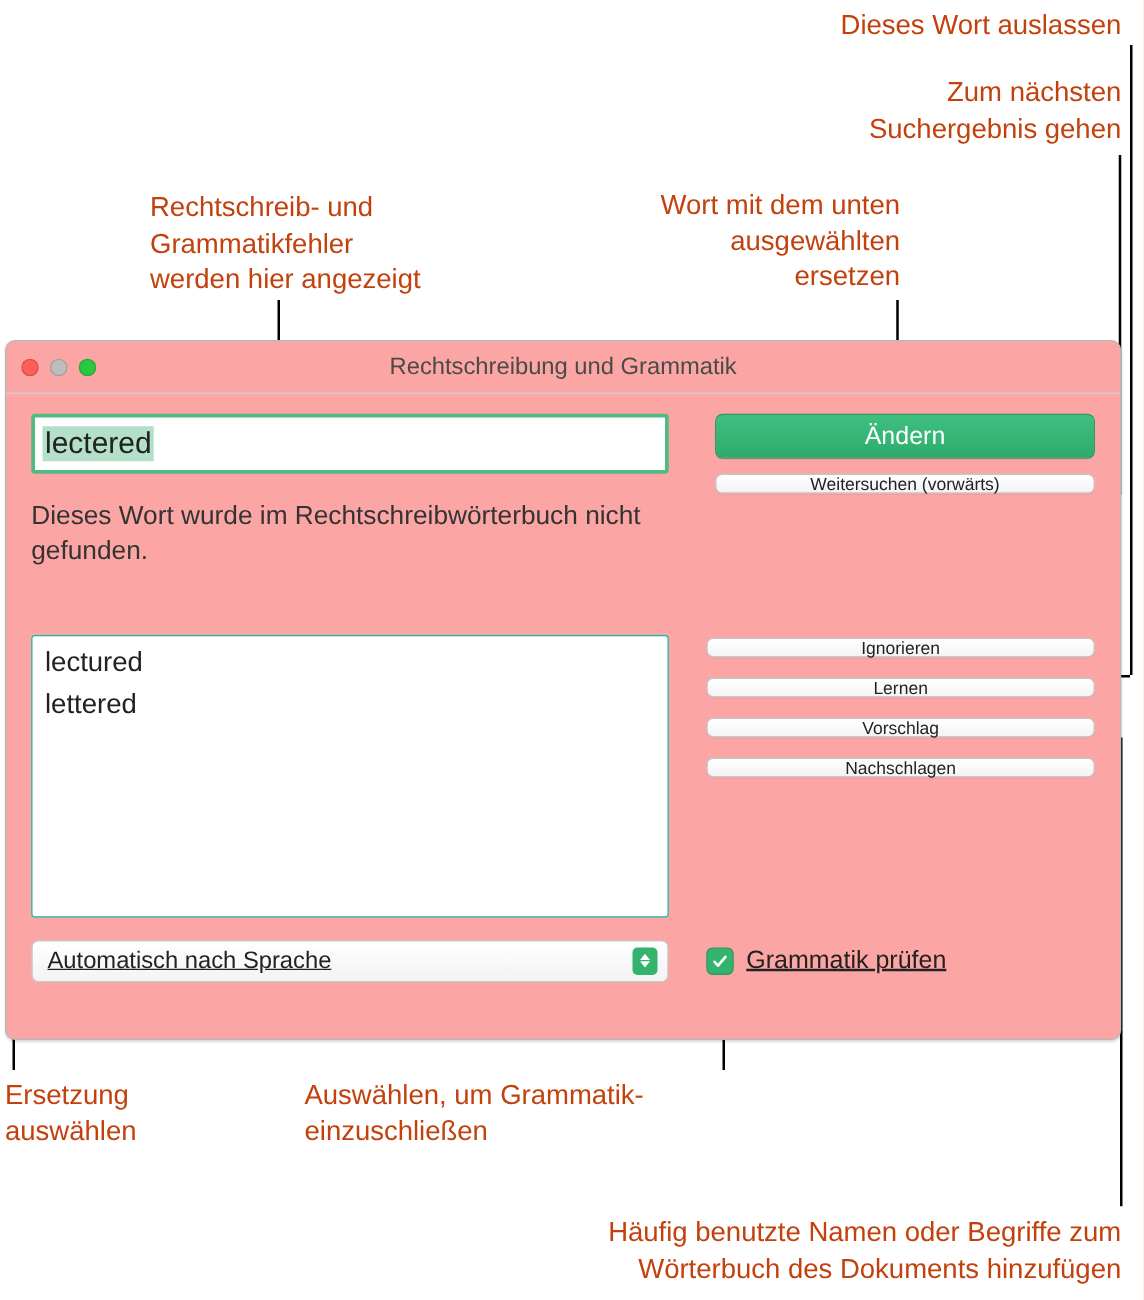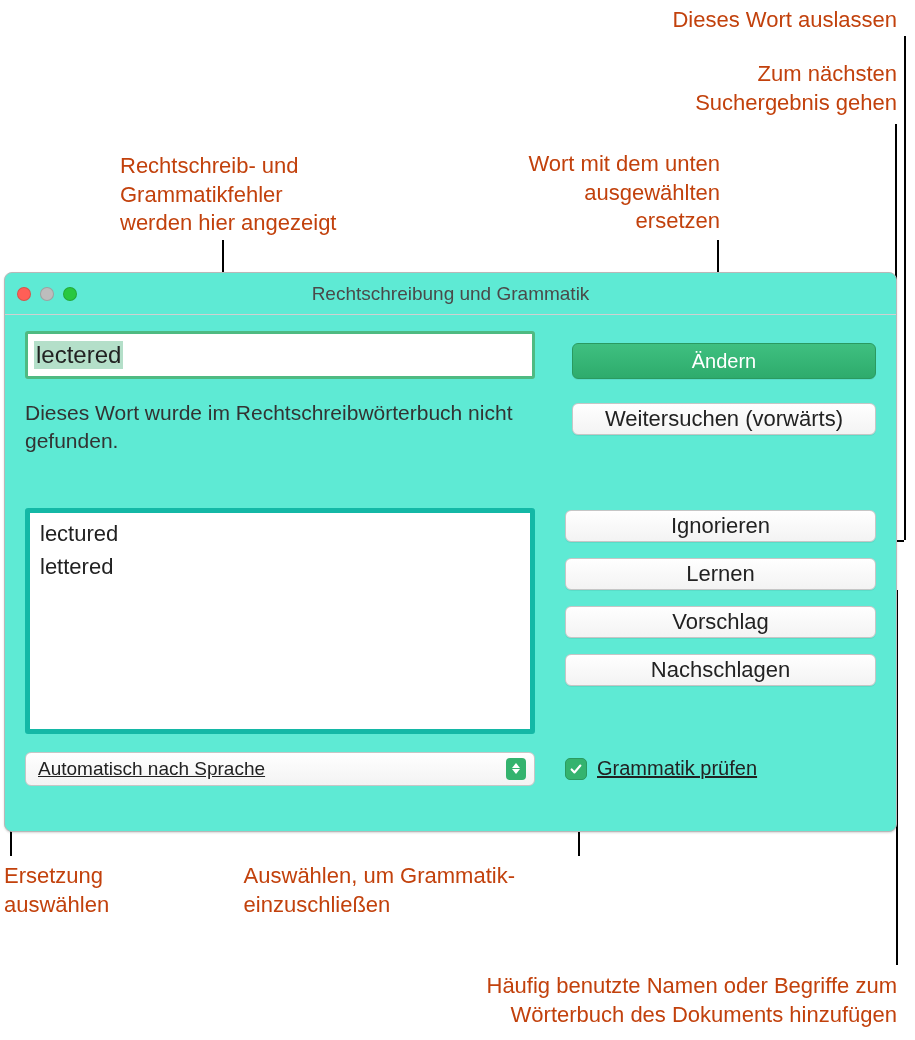--- a/index.html
+++ b/index.html
@@ -27,21 +27,21 @@
   .leader.h { height: 1.5px; }
   .leader.v { width: 1.5px; }
 
   
   .window {
     position: absolute;
     left: 4px;
     top: 272px;
     width: 893px;
     height: 560px;
-    background: #5eead4;
+    background: #fca5a5;
     border: 1px solid #b8b8b8;
     border-radius: 8px;
     box-shadow: 0 1px 2px rgba(0,0,0,0.15);
     overflow: visible;
   }
   .titlebar {
     height: 42px;
     border-bottom: 1px solid #d0d0d0;
     display: flex;
     align-items: center;
@@ -88,25 +88,25 @@
     display: flex;
     align-items: center;
     padding: 0 6px;
   }
   .misspelled-text {
     font-size: 24px;
     background: #b4dfc9;
     padding: 0 2px;
   }
   .btn {
-    height: 32px;
+    height: 16px;
     border-radius: 6px;
     border: 1px solid #c6c6c6;
     background: linear-gradient(#ffffff,#f3f3f3);
-    font-size: 22px;
+    font-size: 14px;
     color: #222;
     cursor: pointer;
     box-shadow: 0 1px 0 rgba(0,0,0,0.06);
     display: flex;
     align-items: center;
     justify-content: center;
     user-select: none;
   }
   .btn.primary {
     background: linear-gradient(#3fc080,#2eab6c);
@@ -115,41 +115,41 @@
     font-weight: 500;
     height: 36px;
     font-size: 20px;
   }
   .rightcol {
     flex: 1;
     display: flex;
     flex-direction: column;
     gap: 12px;
   }
-  .rightcol .btn { width: 100%; margin-top: 12px; }
+  .rightcol .btn { width: 100%; }
 
   .status-text {
     font-size: 21px;
     color: #333;
     margin-top: 20px;
     max-width: 510px;
     line-height: 1.35;
   }
 
   .row2 {
     display: flex;
     gap: 30px;
     margin-top: 52px;
     align-items: flex-start;
   }
   .suggestions {
     flex: 0 0 510px;
     height: 226px;
     background: #fff;
-    border: 5px solid #14b8a6;
+    border: 1px solid #14b8a6;
     border-radius: 3px;
     padding: 4px 10px;
     font-size: 22px;
     line-height: 1.5;
     overflow: auto;
   }
   .suggestions .item { cursor: default; }
 
   .actioncol {
     flex: 1;

